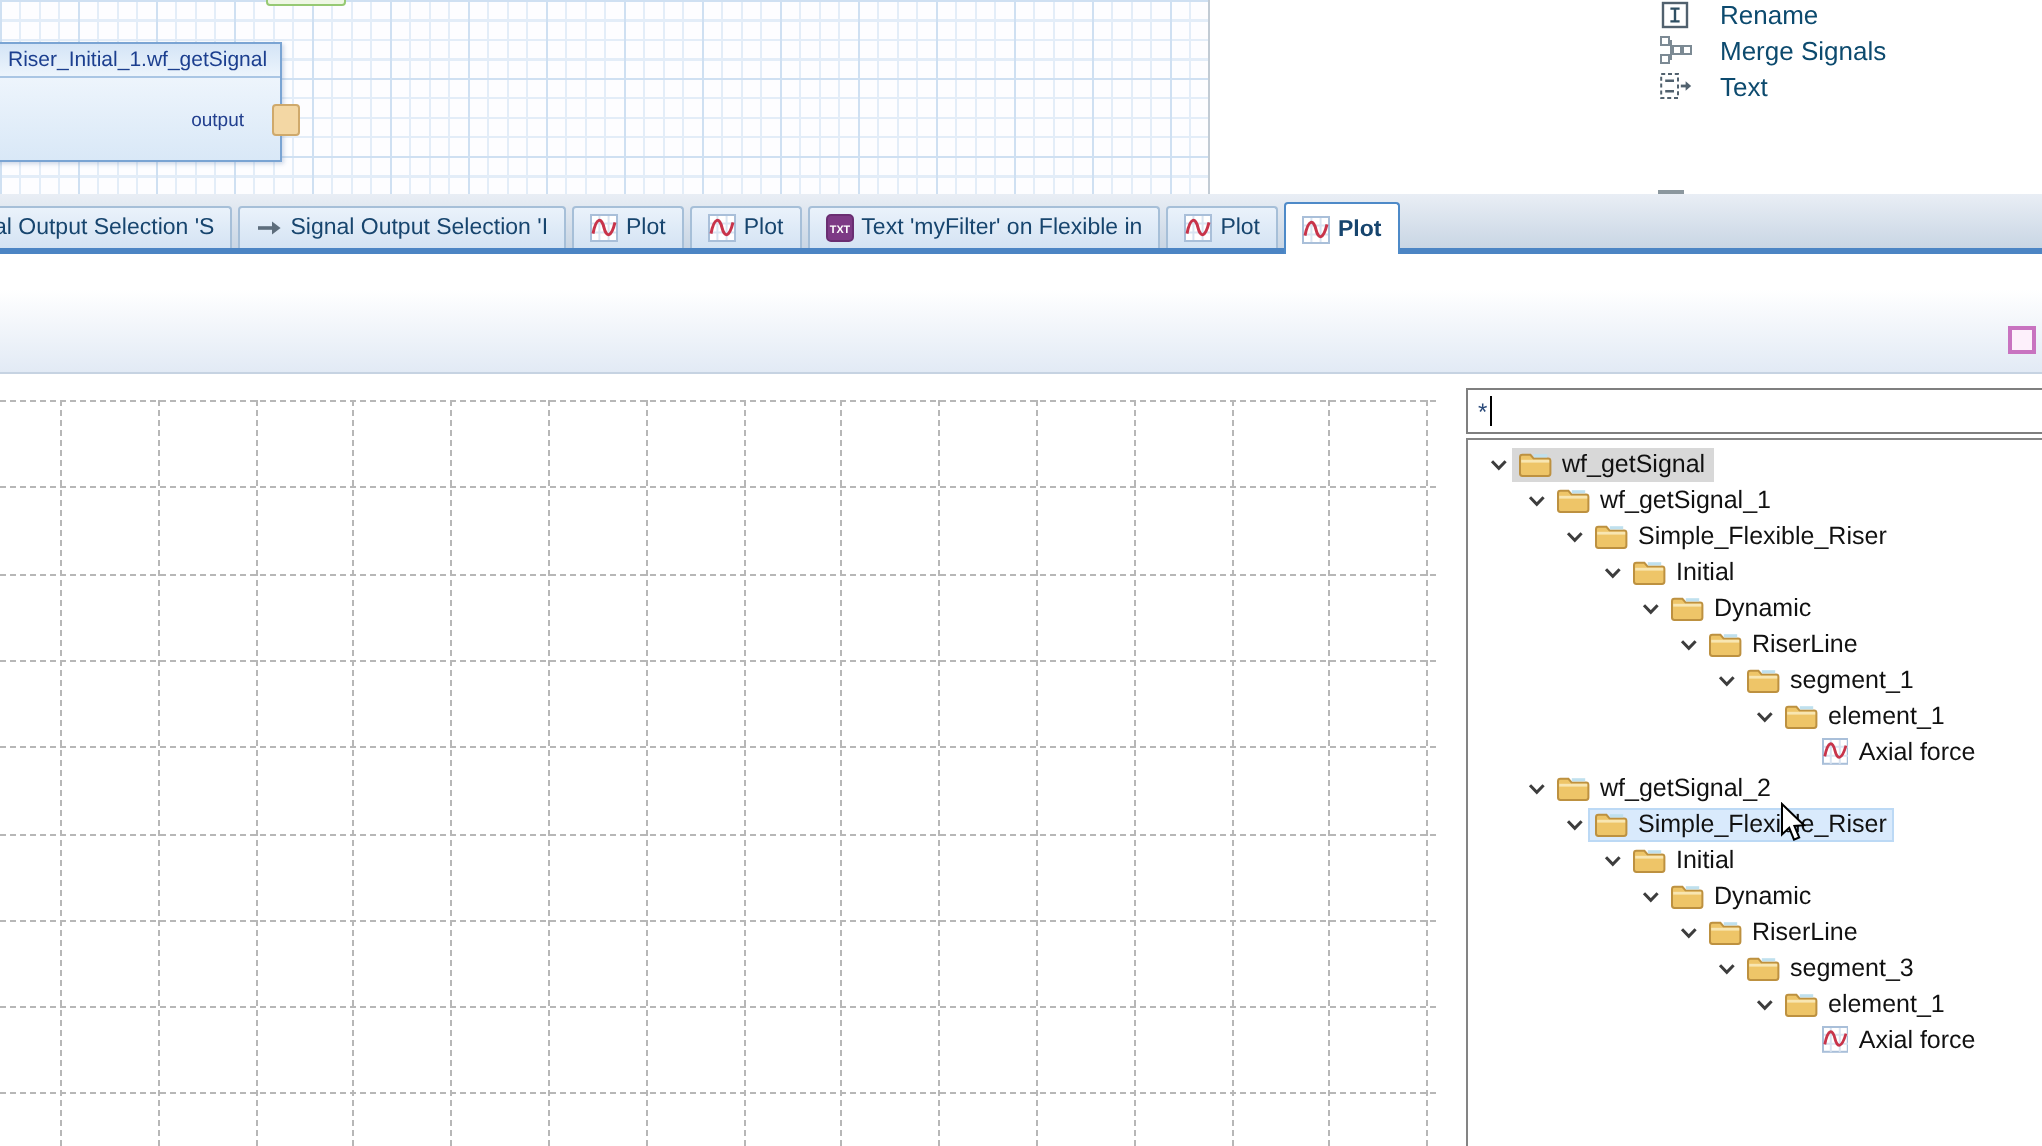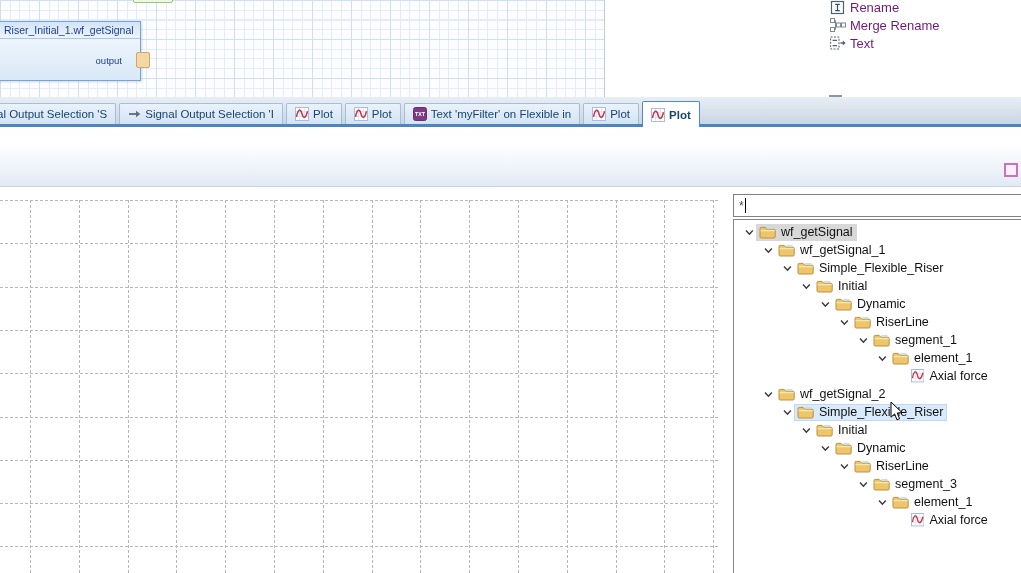--- a/index.html
+++ b/index.html
@@ -25,21 +25,21 @@
     background:linear-gradient(#d4e4f6,#ecf4fc); border-bottom:1px solid #aac6e4;
     color:#1c3f8f; font-size:10.5px; line-height:16px; padding-left:43px; white-space:nowrap; }
   #wf-port-label { position:absolute; right:18px; top:33px; font-size:9.5px; color:#23408f; }
   #wf-port { position:absolute; left:175px; top:30px; width:14px; height:16px;
     background:#f3d7a4; border:1px solid #cfa96b; border-radius:2px; }
 
   
   #ctx-menu { position:absolute; left:824px; top:-2px; width:197px; height:99px; overflow:hidden; background:#fff; }
   .menu-item { display:flex; align-items:center; height:18px; cursor:default; }
   .menu-item .mi-icon { width:17px; height:16px; margin-left:5px; display:flex; align-items:center; justify-content:center; }
-  .menu-item .mi-label { margin-left:4px; font-size:13px; color:#701a75; white-space:nowrap; }
+  .menu-item .mi-label { margin-left:14px; font-size:13px; color:#0c4a6e; white-space:nowrap; }
   #menu-clip-sliver { position:absolute; left:829px; top:95px; width:13px; height:2px; background:#8b979e; }
 
   
   #tab-band { position:absolute; left:0; top:97px; width:1021px; height:27px;
     background:linear-gradient(#e9eef5,#c9d6e4); }
   #tab-underline { position:absolute; left:0; top:124px; width:1021px; height:3px; background:#4c85c4; z-index:1; }
   #tab-bar { position:absolute; left:0; top:103px; height:21px; display:flex; gap:3px; z-index:2; }
   .tab { display:flex; align-items:center; height:21px; padding:0 8px;
     background:linear-gradient(#eaf2fb,#d4e3f3); border:1px solid #a6bfd8; border-bottom:none;
     border-radius:2px 2px 0 0; font-size:11.5px; color:#17456e; white-space:nowrap; cursor:pointer; }
@@ -110,21 +110,21 @@
               <g stroke="#7c8a94" fill="#fff">
                 <rect x="0.5" y="0.5" width="4" height="4"></rect>
                 <rect x="0.5" y="9.5" width="4" height="4"></rect>
                 <rect x="6.5" y="5" width="4" height="4"></rect>
                 <rect x="11.5" y="5" width="4" height="4"></rect>
               </g>
               <path d="M4.5 2.5 H5.5 V7 M4.5 11.5 H5.5 V7 H6.5 M10.5 7 H11.5" stroke="#7c8a94" fill="none"></path>
             </svg>
           </span>
         </span>
-        <span class="mi-label">Merge Rename</span>
+        <span class="mi-label">Merge Signals</span>
       </div>
       <div class="menu-item">
         <span class="mi-icon">
           <span class="svg-i" style="display:inline-flex">
             <svg width="16" height="14" viewBox="0 0 16 14">
               <rect x="0.6" y="1" width="8.4" height="12" fill="#fff" stroke="#51616e" stroke-dasharray="2 1.4"></rect>
               <path d="M2.6 4.4 H7 M2.6 9.6 H7" stroke="#51616e" stroke-width="1.2"></path>
               <path d="M10.4 7 H14.2" stroke="#51616e" stroke-width="1.4"></path>
               <path d="M12.8 4.6 L15.6 7 L12.8 9.4 Z" fill="#51616e"></path>
             </svg>

